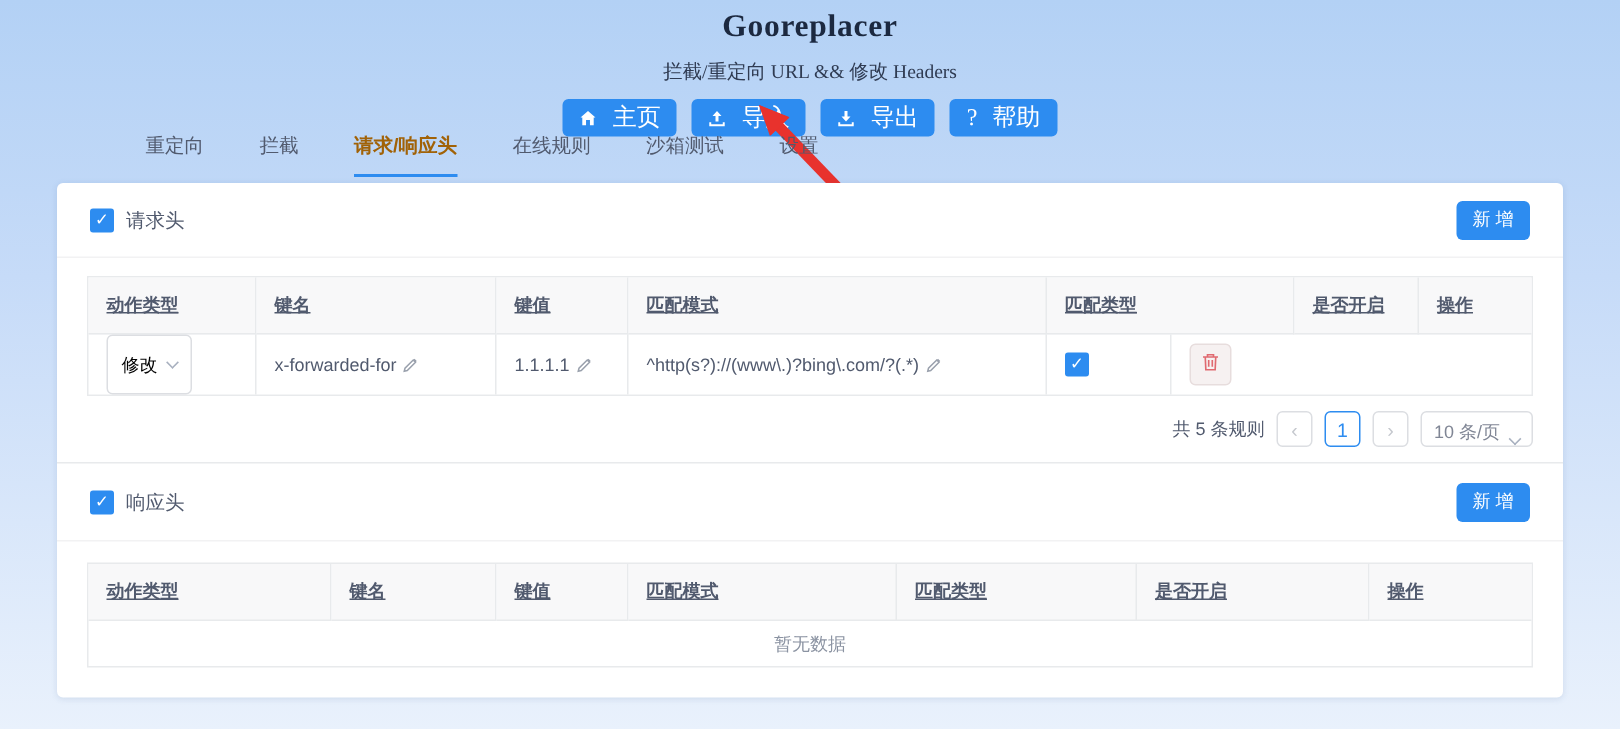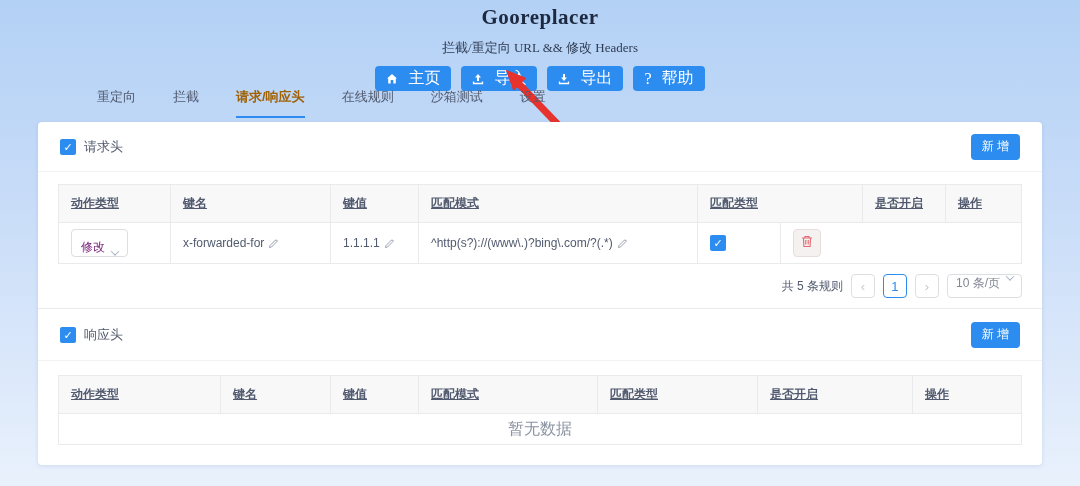--- a/index.html
+++ b/index.html
@@ -39,38 +39,38 @@
     display:flex; align-items:center; padding:0 12px; border-right:1px solid #e8eaec;
     border-bottom:1px solid #e8eaec;text-decoration:underline; }
   .th:last-child { border-right:none; }
   .td { height:40px; display:flex; align-items:center; padding:0 12px; font-size:12px;
     color:#515a6e; border-right:1px solid #e8eaec; }
   .td:last-child { border-right:none; }
   
   .c1{width:112px}.c2{width:160px}.c3{width:88px}.c4{width:279px}.c5{width:165px}.c6{width:83px}.c7{width:75px}
   
   .d1{width:162px}.d2{width:110px}.d3{width:88px}.d4{width:179px}.d5{width:160px}.d6{width:155px}.d7{width:108px}
-  .select { display:inline-flex; align-items:flex-end; justify-content:space-between; gap:7px;
-    border:1px solid #dcdee2; border-radius:4px; height:28px; padding:0 9px; font-size:12px;
-    color:#701a75; background:#fff; cursor:pointer; }
+  .select { display:inline-flex; align-items:center; justify-content:space-between; gap:7px;
+    border:1px solid #dcdee2; border-radius:4px; height:40px; padding:0 9px; font-size:12px;
+    color:#000000; background:#fff; cursor:pointer; }
   .chev { width:6px; height:6px; border-right:1.4px solid #a8b0bf; border-bottom:1.4px solid #a8b0bf;
     transform:rotate(45deg) translate(-1px,-1px); display:inline-block; }
   .pencil { margin-left:4px; display:inline-flex; cursor:pointer; }
   .del-btn { width:28px; height:28px; background:#f6f1f1; border:1px solid #e7dddd; border-radius:4px;
     display:flex; align-items:center; justify-content:center; cursor:pointer; }
   .empty-row { height:30px; display:flex; align-items:center; justify-content:center;
-    font-size:16px; color:#8b93a2; }
+    font-size:12px; color:#8b93a2; }
   
   .pag { display:flex; justify-content:flex-end; align-items:center; gap:8px; margin:10px 20px 0;
     font-size:12px; color:#515a6e; }
   .pbtn { width:24px; height:24px; border:1px solid #dcdee2; border-radius:4px; background:#fff;
     color:#c5c8ce; display:flex; align-items:center; justify-content:center; font-size:13px; cursor:pointer; }
   .pbtn.cur { border-color:#2d8cf0; color:#2d8cf0; }
   .psize { height:24px; border:1px solid #dcdee2; border-radius:4px; display:inline-flex;
-    align-items:flex-start; gap:7px; padding:0 8px; color:#808695; background:#fff; font-size:12px; cursor:pointer; }
+    align-items:flex-end; gap:7px; padding:0 8px; color:#808695; background:#fff; font-size:12px; cursor:pointer; }
   .divider { border-top:1px solid #e8eaec; margin-top:10px; }
   .sec-head.second { height:52px; }
   
   .annot { position:absolute; left:478px; top:56px; pointer-events:none; }
 </style>
 </head>
 <body>
 
 <svg class="annot" width="116" height="86" viewBox="0 0 116 86">
   <line x1="40" y1="27" x2="90" y2="79" stroke="#e8322d" stroke-width="7"></line>

